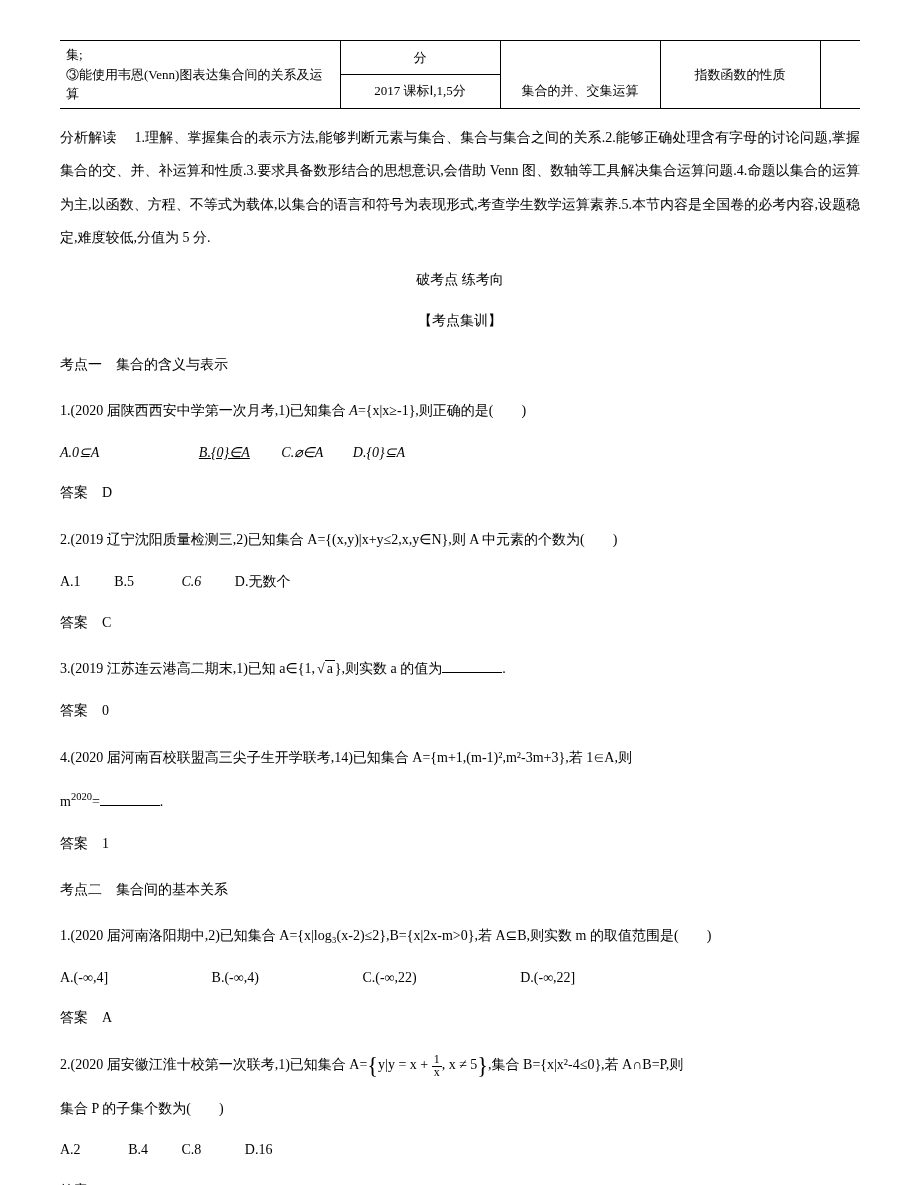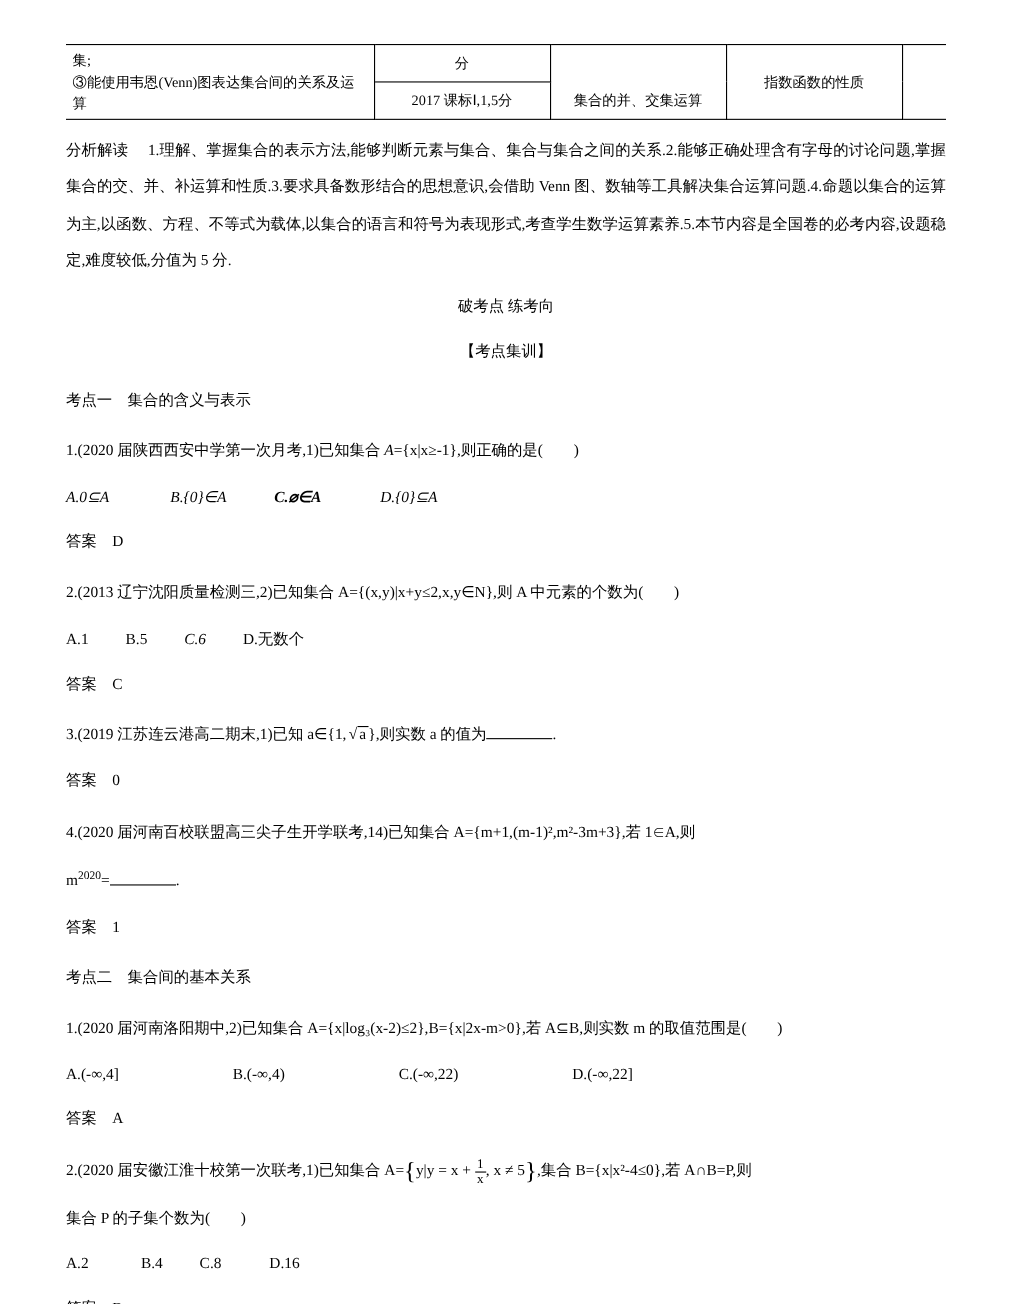--- a/index.html
+++ b/index.html
@@ -136,31 +136,31 @@
 
 <div class="center">破考点 练考向</div>
 <div class="center">【考点集训】</div>
 
 <div class="section">考点一　集合的含义与表示</div>
 
 <div class="q">
   <span>1.(2020 届陕西西安中学第一次月考,1)已知集合 </span><i>A</i><span>={x|x≥-1},则正确的是(　　)</span>
 </div>
 <div class="opts">
-  <span class="opt" style="margin-right:52px;"><i>A.0⊆A</i></span>
-  <span class="opt" style="margin-right:40px;"><i>B.{0}∈A</i></span>
-  <span class="opt" style="margin-right:50px;font-weight:bold;"><i>C.⌀∈A</i></span>
+  <span class="opt" style="margin-right:96px;"><i>A.0⊆A</i></span>
+  <span class="opt" style="margin-right:28px;text-decoration:underline;"><i>B.{0}∈A</i></span>
+  <span class="opt" style="margin-right:26px;"><i>C.⌀∈A</i></span>
   <span class="opt"><i>D.{0}⊆A</i></span>
 </div>
 <div class="ans">答案　D</div>
 
-<div class="q">2.(2013 辽宁沈阳质量检测三,2)已知集合 A={(x,y)|x+y≤2,x,y∈N},则 A 中元素的个数为(　　)</div>
+<div class="q">2.(2019 辽宁沈阳质量检测三,2)已知集合 A={(x,y)|x+y≤2,x,y∈N},则 A 中元素的个数为(　　)</div>
 <div class="opts">
   <span class="opt" style="margin-right:30px;">A.1</span>
-  <span class="opt" style="margin-right:30px;">B.5</span>
+  <span class="opt" style="margin-right:44px;">B.5</span>
   <span class="opt" style="margin-right:30px;font-style:italic;">C.6</span>
   <span class="opt">D.无数个</span>
 </div>
 <div class="ans">答案　C</div>
 
 <div class="q">
   <span>3.(2019 江苏连云港高二期末,1)已知 a∈{1,</span><span class="sqrt"><span>a</span></span><span>},则实数 a 的值为</span><span class="blank"></span><span>.</span>
 </div>
 <div class="ans">答案　0</div>
 

